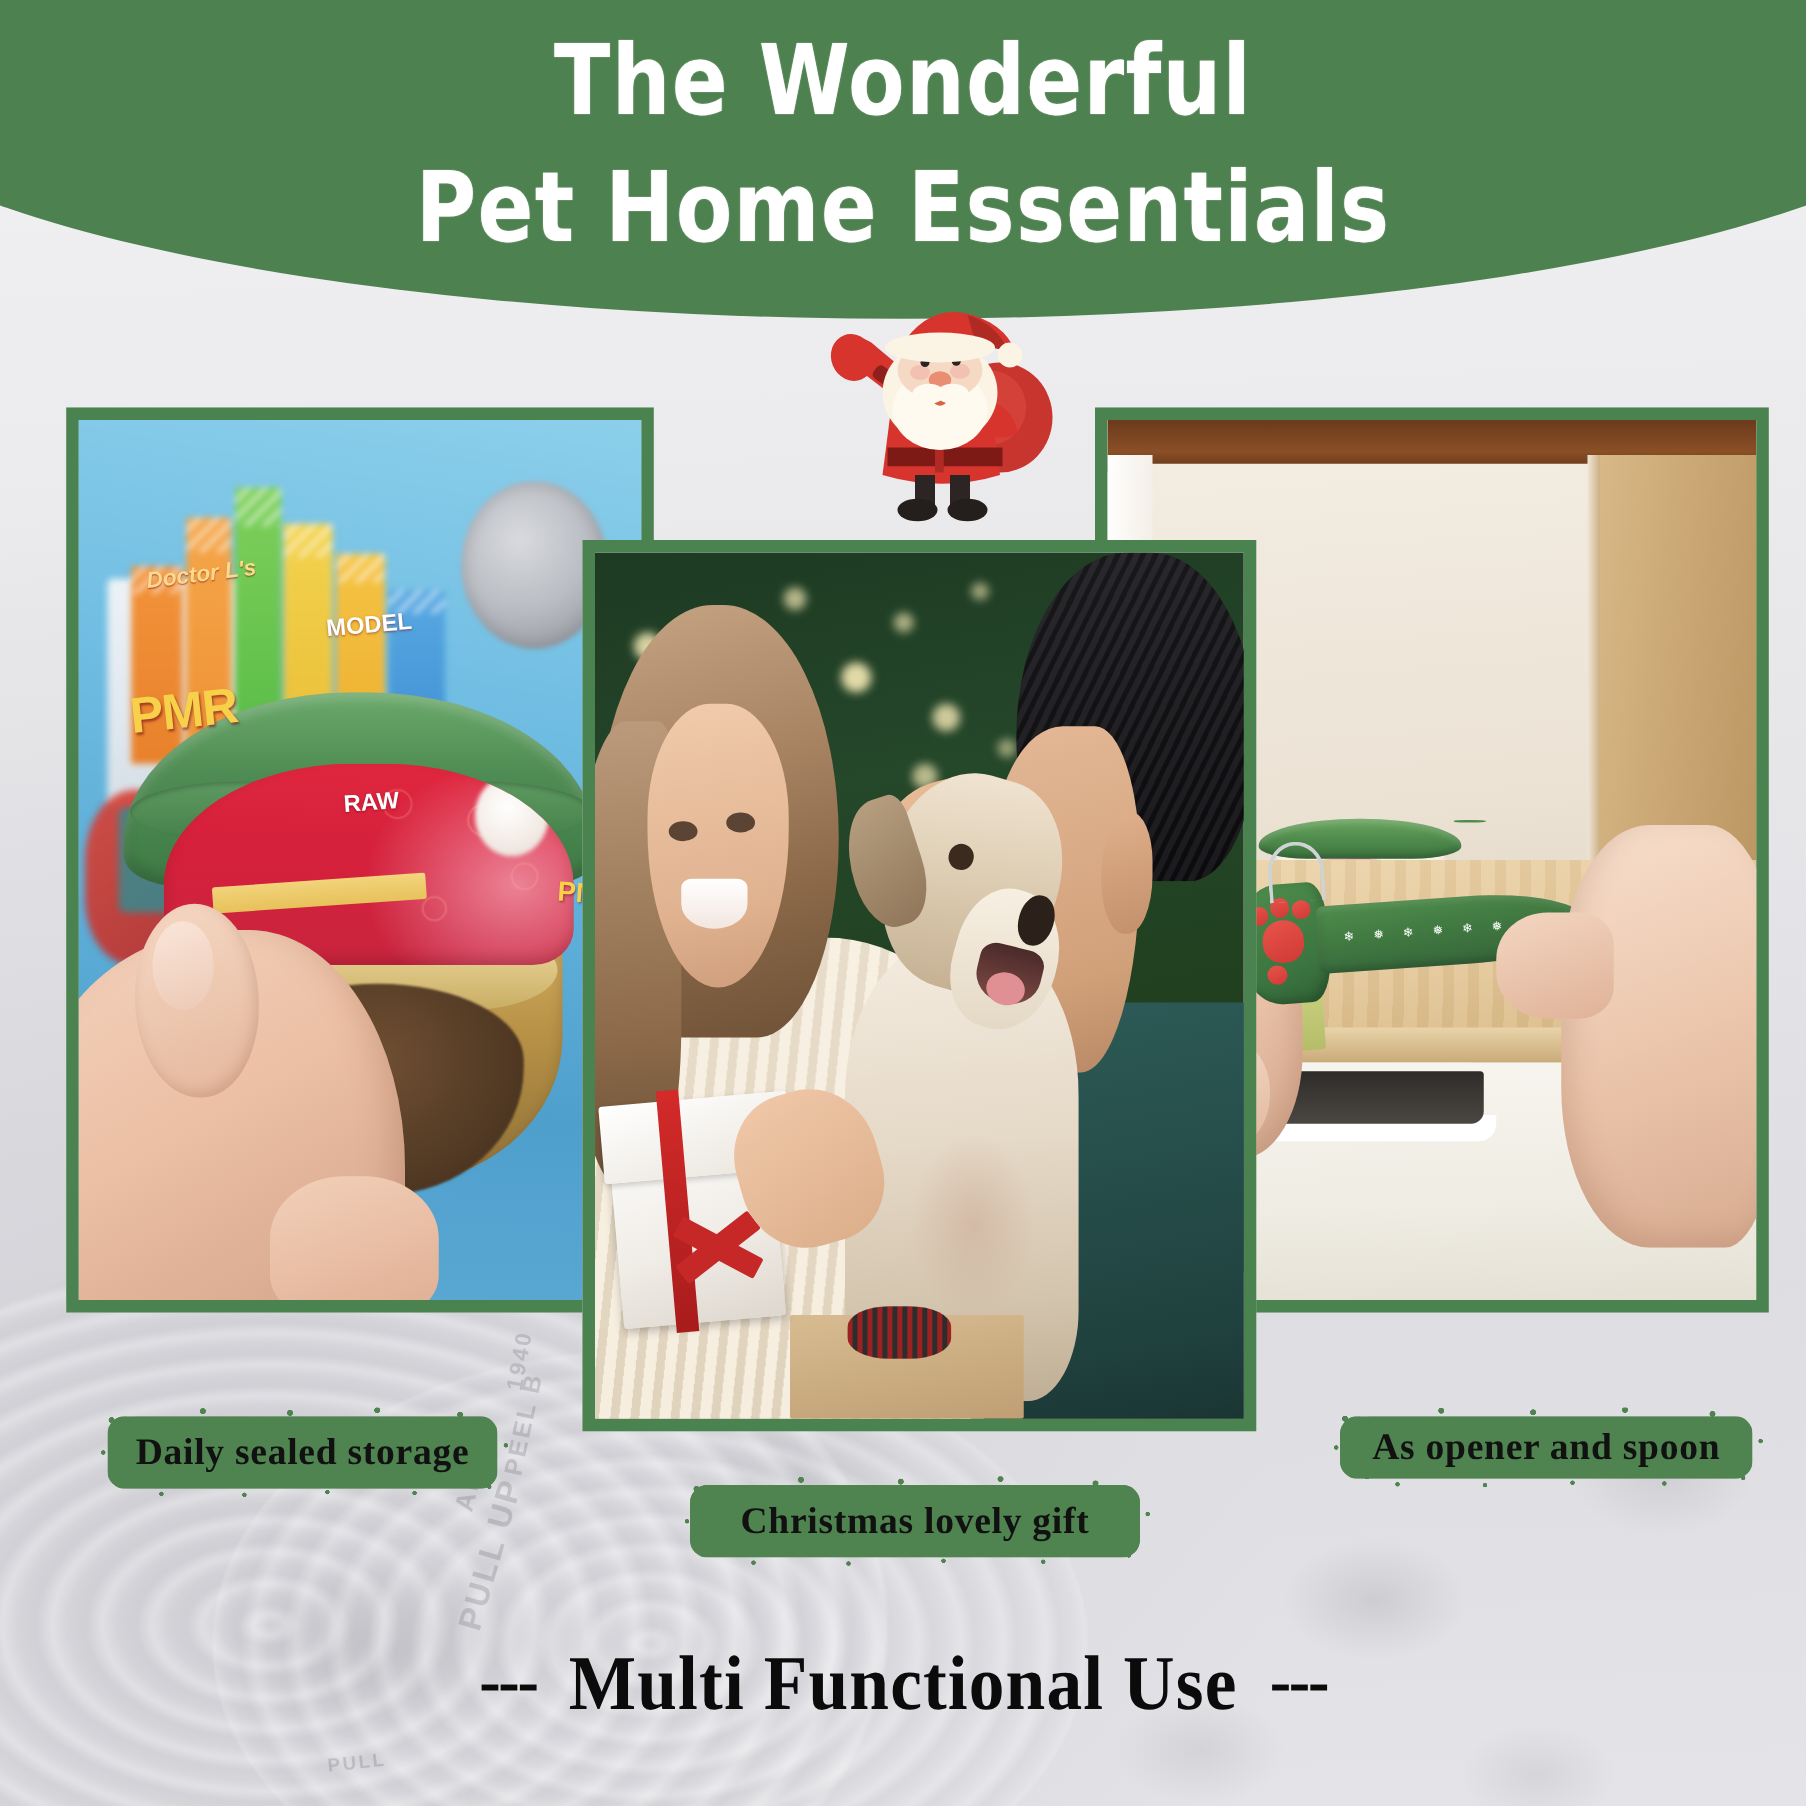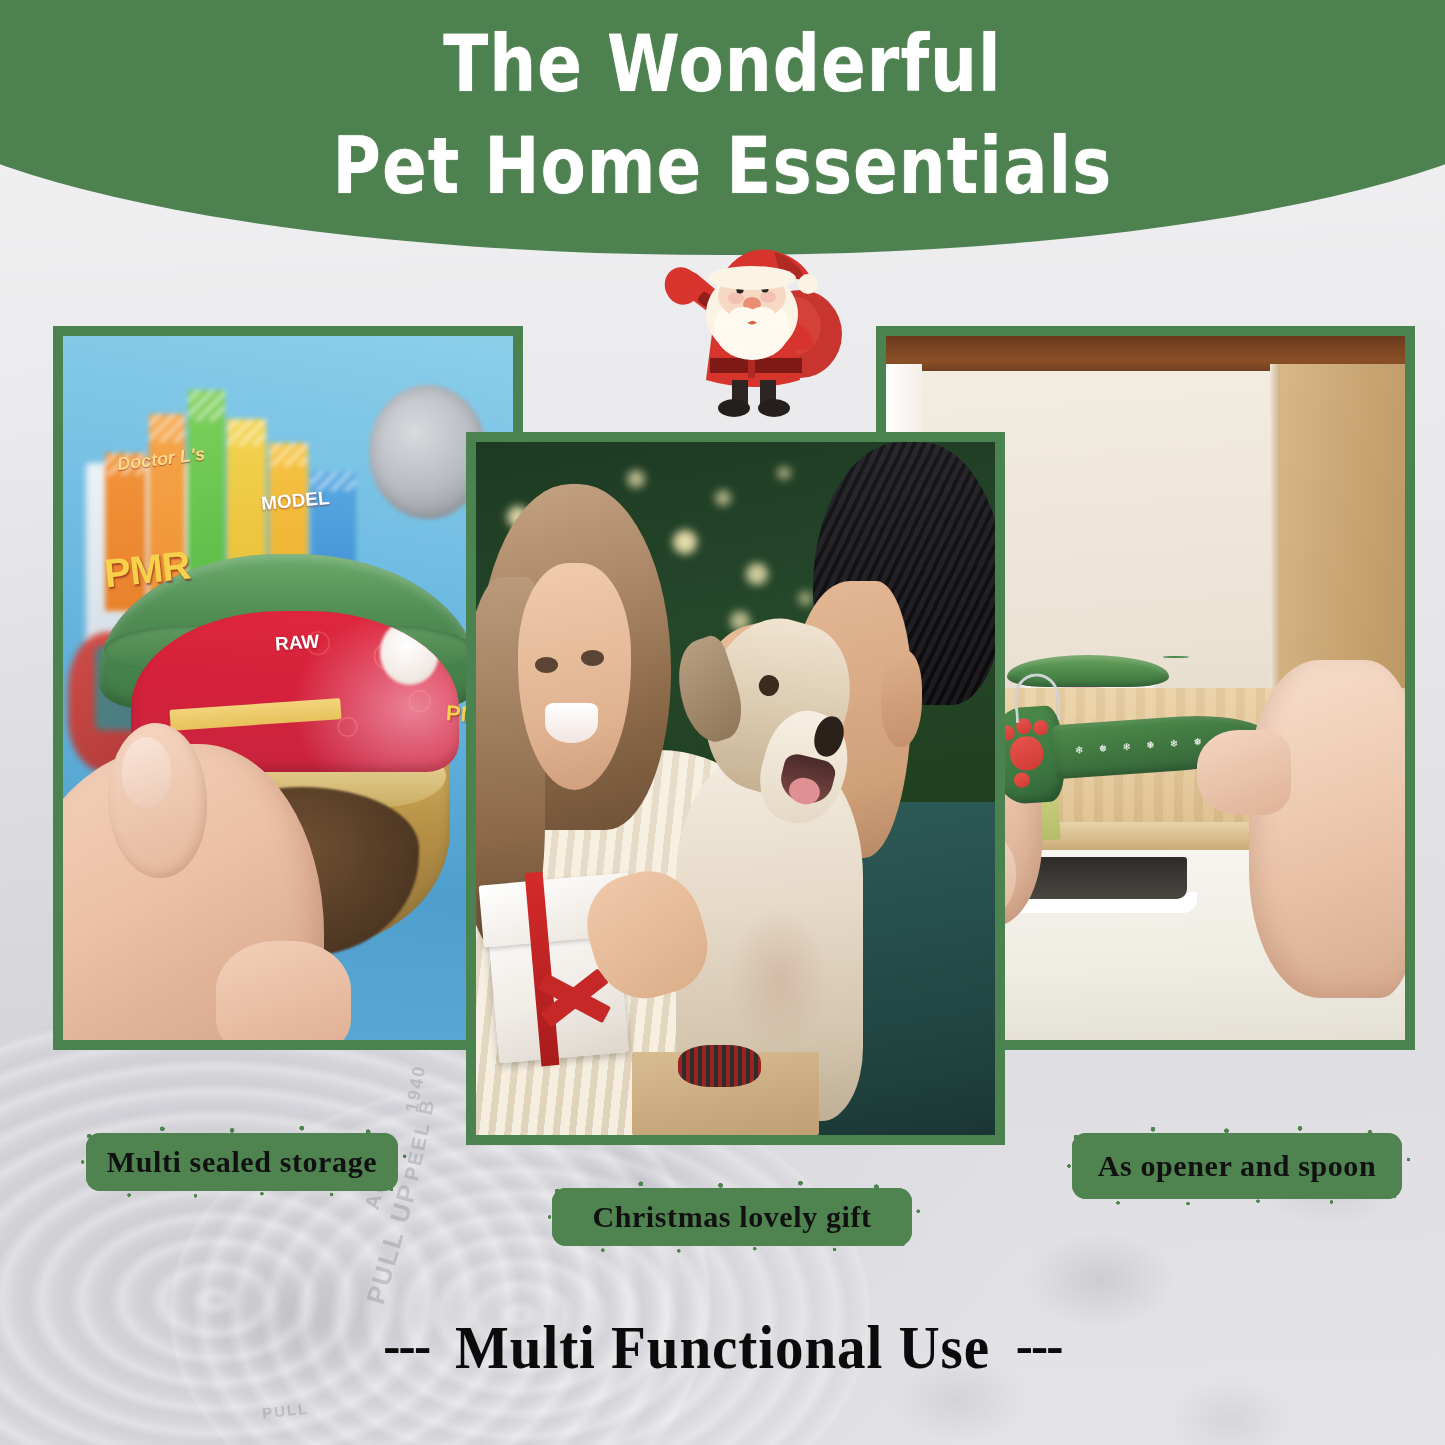--- a/index.html
+++ b/index.html
@@ -705,21 +705,21 @@
       radial-gradient(circle 2px at 56% 94%, #4F8350 1.6px, transparent 2px),
       radial-gradient(circle 3px at 68% 3%,  #4F8350 2.2px, transparent 2.6px),
       radial-gradient(circle 2px at 77% 95%, #4F8350 1.6px, transparent 2px),
       radial-gradient(circle 3px at 88% 8%,  #4F8350 2.2px, transparent 2.6px),
       radial-gradient(circle 2px at 95% 88%, #4F8350 1.6px, transparent 2px),
       radial-gradient(circle 2px at 2% 50%,  #4F8350 1.6px, transparent 2px),
       radial-gradient(circle 2px at 99% 42%, #4F8350 1.6px, transparent 2px);
   }
   .cap-left   { left:86px;   top:1133px; width:312px; height:58px; }
   .cap-center { left:552px;  top:1188px; width:360px; height:58px; }
-  .cap-right  { left:1072px; top:1133px; width:330px; height:66px; }
+  .cap-right  { left:1072px; top:1133px; width:330px; height:50px; }
 
   
   .bottom-line {
     position:absolute; left:0; top:1312px; width:1445px;
     z-index:10;
     text-align:center;
     color:#0b0b0b;
     font-family:"Liberation Serif", serif;
     font-weight:700;
     font-size:62px;
@@ -966,21 +966,21 @@
       <div class="cp-ribbon-v"></div>
       <div class="cp-ribbon-x1"></div>
       <div class="cp-ribbon-x2"></div>
       <div class="cp-hand-w"></div>
     </div>
   </div>
 
   <div class="caption cap-left">
     <span class="speckle"></span>
     <span class="brush"></span>
-    <span>Multi sealed storage</span>
+    <span>Daily sealed storage</span>
   </div>
   <div class="caption cap-center">
     <span class="speckle"></span>
     <span class="brush"></span>
     <span>Christmas lovely gift</span>
   </div>
   <div class="caption cap-right">
     <span class="speckle"></span>
     <span class="brush"></span>
     <span>As opener and spoon</span>

